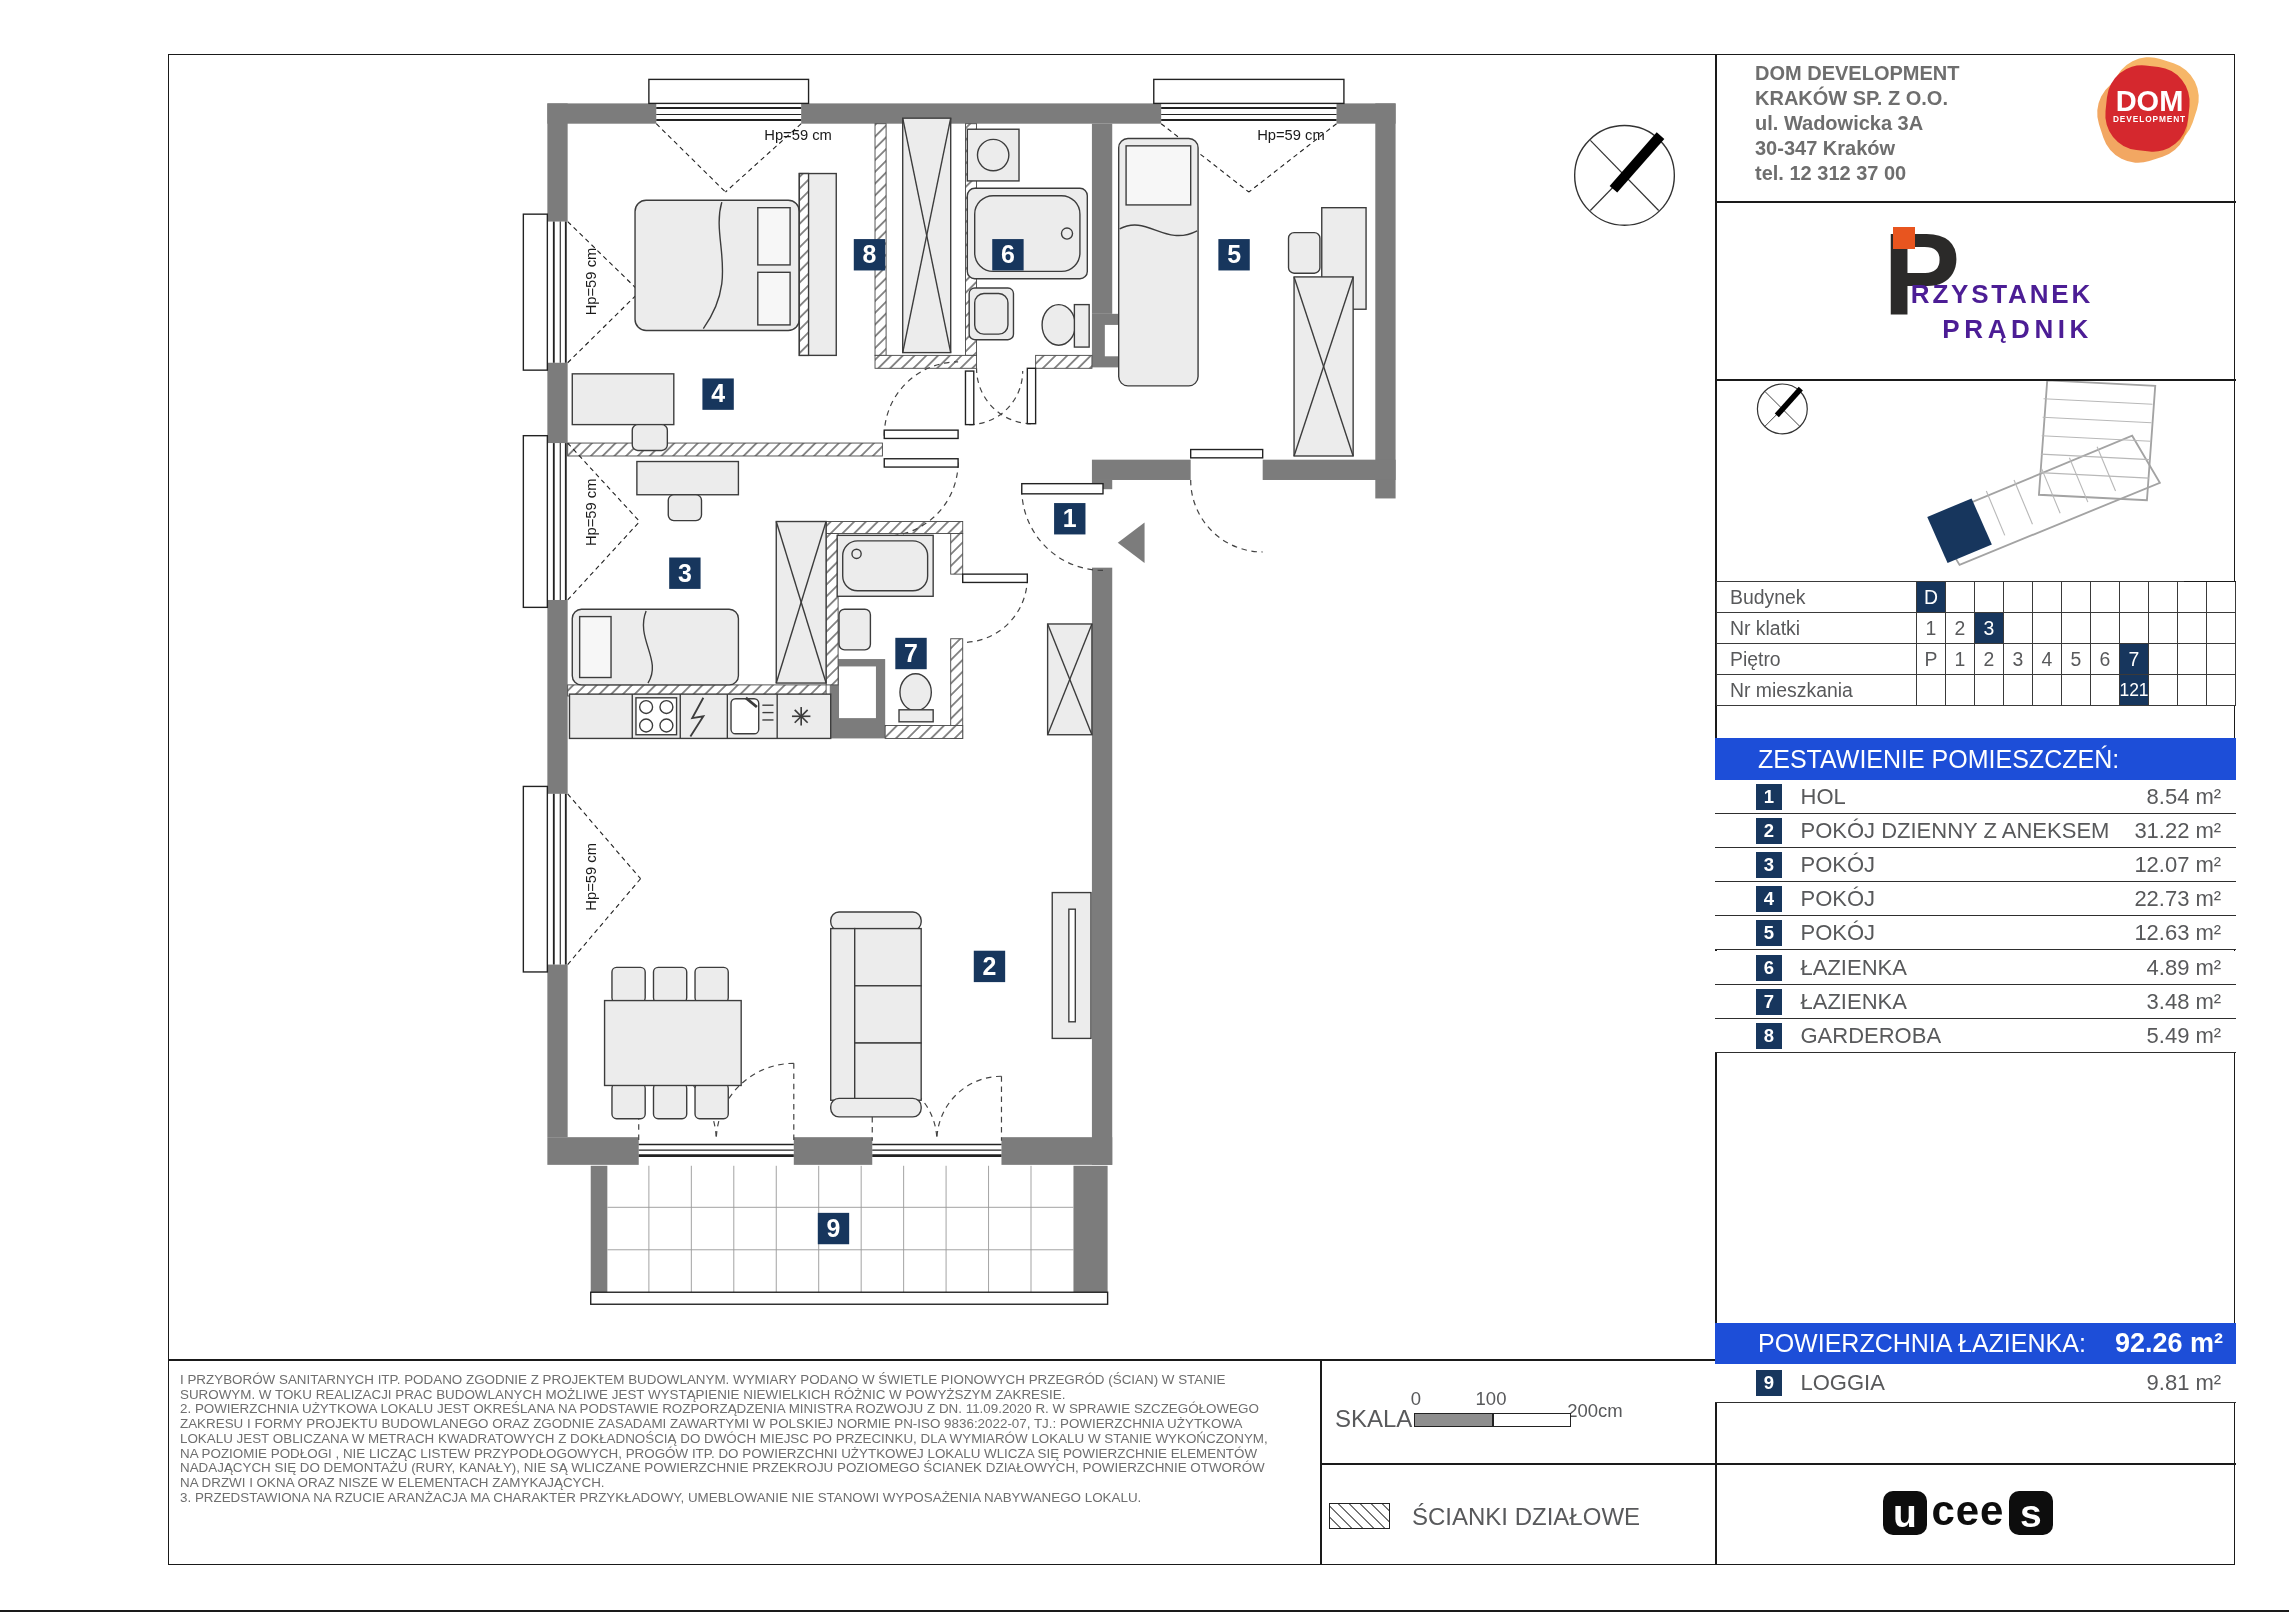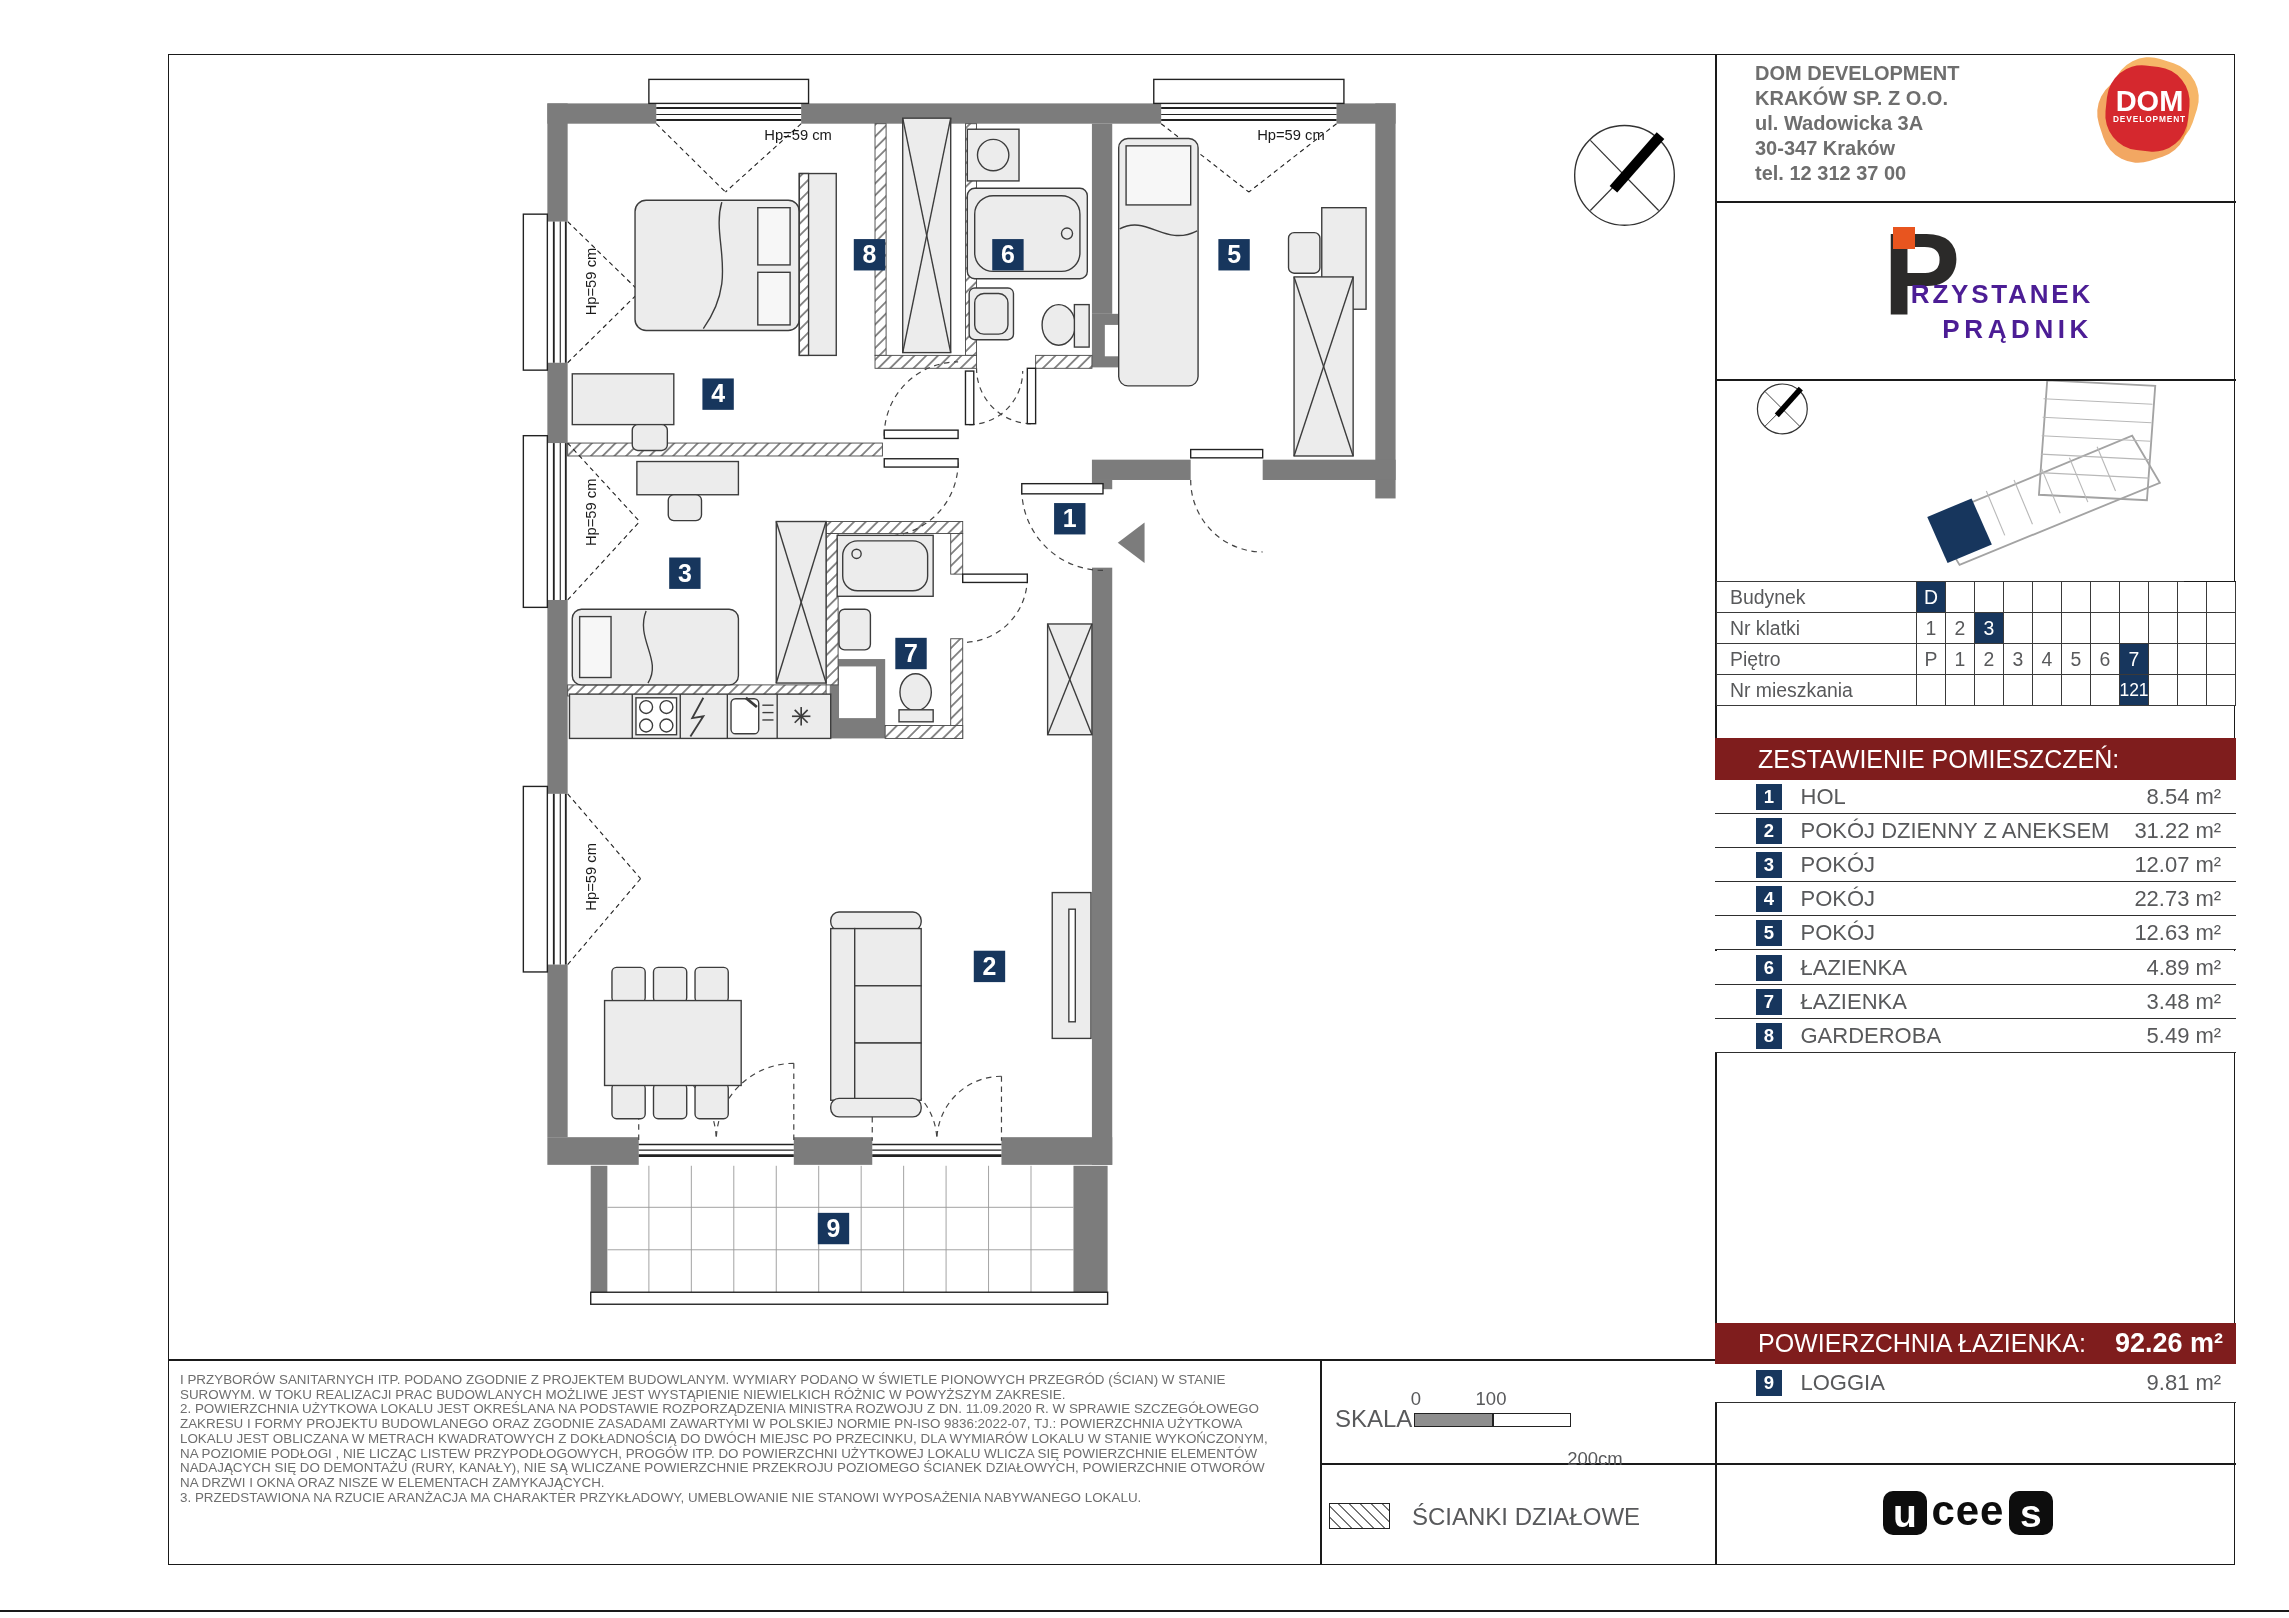--- a/index.html
+++ b/index.html
@@ -12,21 +12,21 @@
   .domlogo{position:absolute;width:109px;height:113px;}
   .blob{position:absolute;border-radius:42%;}
   .domtxt{position:absolute;width:100%;text-align:center;color:#fff;font-weight:bold;}
   .plogo-p{position:absolute;font-size:116px;font-weight:bold;color:#2b2a29;line-height:1;}
   .plogo-dot{position:absolute;background:#e8551f;}
   .plogo-l{position:absolute;font-weight:bold;color:#4c1d95;}
   .bgrid{position:absolute;display:grid;grid-template-columns:200px repeat(11,29px);box-sizing:border-box;border-top:0.9px solid #3a3a3a;border-left:0.9px solid #3a3a3a;}
   .bgrid .c{box-sizing:border-box;border-right:0.9px solid #3a3a3a;border-bottom:0.9px solid #3a3a3a;height:31px;font-size:19.4px;color:#58595b;display:flex;align-items:center;justify-content:center;background:#fff;}
   .bgrid .lab{justify-content:flex-start;padding-left:13px;}
   .bgrid .hl{background:#17365d;color:#fff;}
-  .navbar{position:absolute;background:#7f1d1d;color:#fff;display:flex;align-items:center;box-sizing:border-box;}
+  .navbar{position:absolute;background:#1d4ed8;color:#fff;display:flex;align-items:center;box-sizing:border-box;}
   .roomrow{position:absolute;display:flex;align-items:center;box-sizing:border-box;border-bottom:0.9px solid #2e2e2e;background:#fff;}
   .rbadge{width:26px;height:26px;background:#17365d;color:#fff;font-size:18.5px;font-weight:bold;display:flex;align-items:center;justify-content:center;margin-left:41px;flex:none;}
   .rname{font-size:22px;color:#58595b;margin-left:18.5px;flex:1;}
   .rarea{font-size:22px;color:#58595b;margin-right:14.8px;}
   .notes{position:absolute;color:#6e6e6e;}
   .notes .t{font-size:15.7px;margin-bottom:14.8px;}
   .notes .l{font-size:13.4px;line-height:14.7px;white-space:nowrap;}
   .sklabel{position:absolute;font-size:24px;color:#58595b;}
   .sktick{position:absolute;font-size:18.5px;color:#58595b;transform:translateX(-50%);}
   .skbar{position:absolute;box-sizing:border-box;border:1.8px solid #222;}
@@ -509,19 +509,19 @@
   <div class="l">LOKALU JEST OBLICZANA W METRACH KWADRATOWYCH Z DOKŁADNOŚCIĄ DO DWÓCH MIEJSC PO PRZECINKU, DLA WYMIARÓW LOKALU W STANIE WYKOŃCZONYM,</div>
   <div class="l">NA POZIOMIE PODŁOGI , NIE LICZĄC LISTEW PRZYPODŁOGOWYCH, PROGÓW ITP. DO POWIERZCHNI UŻYTKOWEJ LOKALU WLICZA SIĘ POWIERZCHNIE ELEMENTÓW</div>
   <div class="l">NADAJĄCYCH SIĘ DO DEMONTAŻU (RURY, KANAŁY), NIE SĄ WLICZANE POWIERZCHNIE PRZEKROJU POZIOMEGO ŚCIANEK DZIAŁOWYCH, POWIERZCHNIE OTWORÓW</div>
   <div class="l">NA DRZWI I OKNA ORAZ NISZE W ELEMENTACH ZAMYKAJĄCYCH.</div>
   <div class="l">3. PRZEDSTAWIONA NA RZUCIE ARANŻACJA MA CHARAKTER PRZYKŁADOWY, UMEBLOWANIE NIE STANOWI WYPOSAŻENIA NABYWANEGO LOKALU.</div>
 </div>
 
 <div class="sklabel" style="left:1335px;top:1405px;">SKALA:</div>
 <div class="sktick" style="left:1416px;top:1388px;">0</div>
 <div class="sktick" style="left:1491px;top:1388px;">100</div>
-<div class="sktick" style="left:1595px;top:1448px;">200cm</div>
+<div class="sktick" style="left:1595px;top:1400px;">200cm</div>
 <div class="skbar" style="left:1414px;top:1413px;width:79px;height:14px;background:#8e8e8e;"></div>
 <div class="skbar" style="left:1493px;top:1413px;width:78px;height:14px;background:#fff;"></div>
 
 <div class="hatchsw" style="left:1329px;top:1503px;width:61px;height:26px;"></div>
 <div class="sklabel" style="left:1412px;top:1503px;">ŚCIANKI DZIAŁOWE</div>
 
 
 </body></html>

